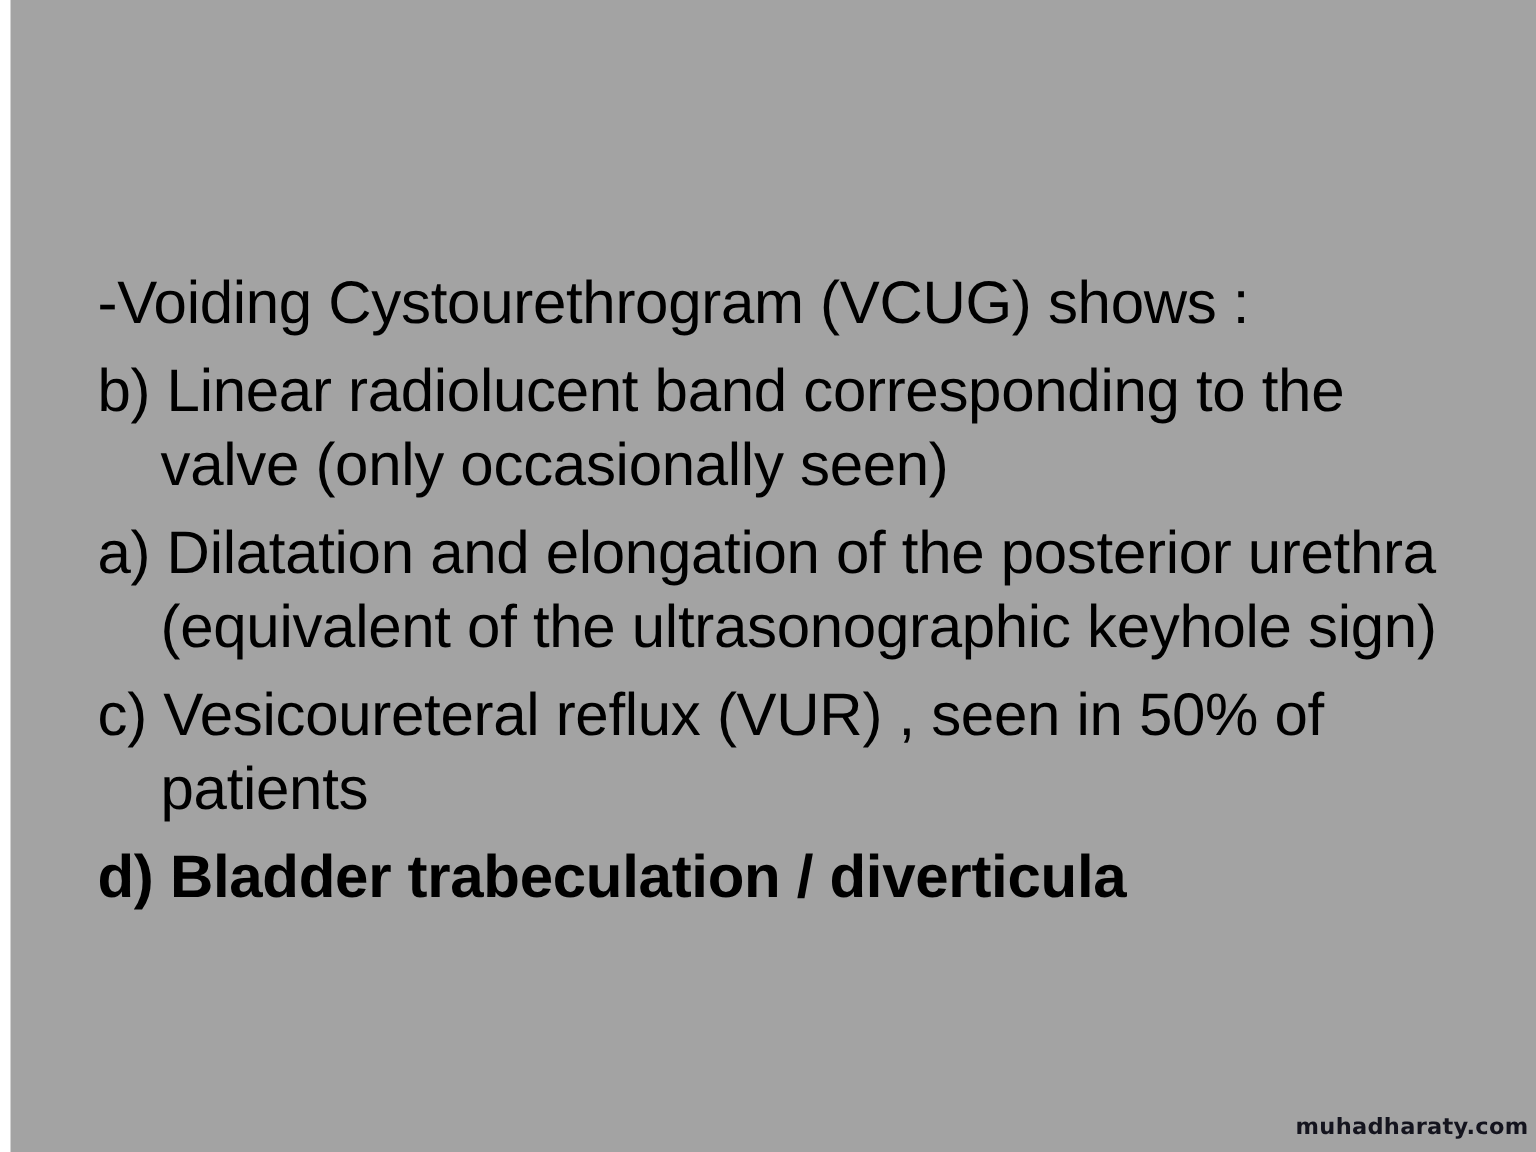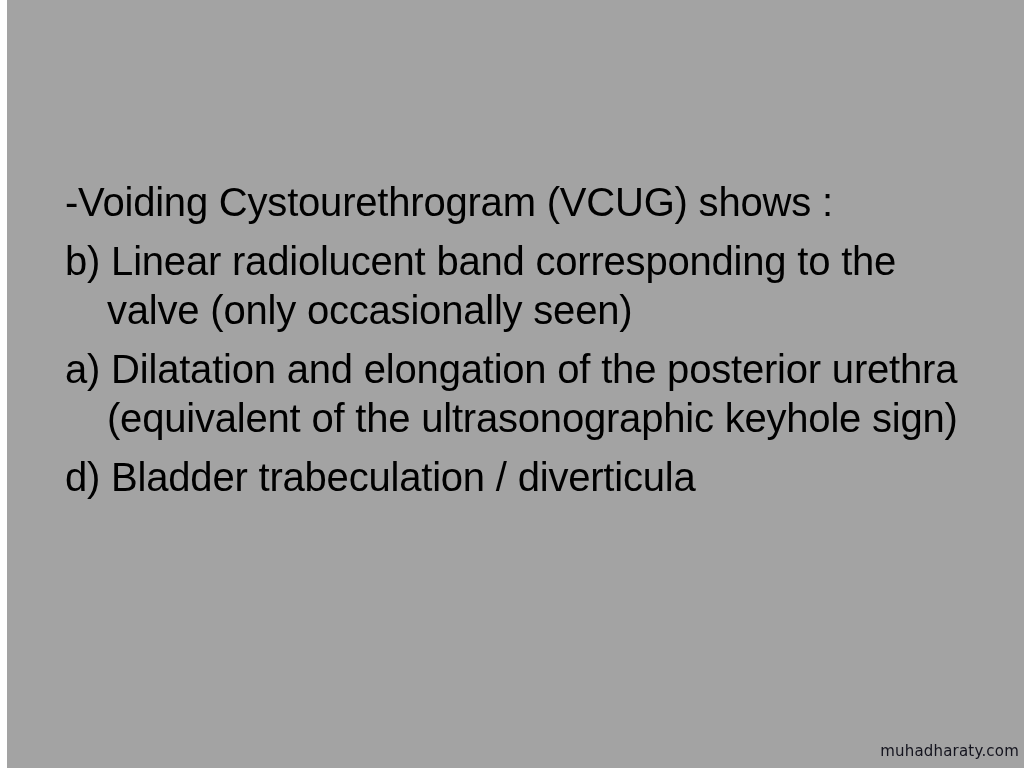--- a/index.html
+++ b/index.html
@@ -50,47 +50,49 @@
 
   
   .list-para {
     margin: 0 0 10px 0;
     padding-left: 42px;
     text-indent: -42px;
   }
 
   .list-para.last {
     margin-bottom: 1px;
+    font-weight: bold;
   }
 
   .watermark {
     position: absolute;
     right: 12px;
     bottom: 8px;
     font-family: "DejaVu Sans", sans-serif;
     font-size: 15px;
-    font-weight: normal;
+    font-weight: bold;
     letter-spacing: 0.2px;
     color: #14141e;
     white-space: nowrap;
   }
 </style>
 </head>
 <body>
 
 <div class="slide">
 
   <div class="content-block">
 
     <div class="text-line line-heading">-Voiding Cystourethrogram (VCUG) shows :</div>
 
     <div class="text-line list-para">b) Linear radiolucent band corresponding to the valve (only occasionally seen)</div>
 
     <div class="text-line list-para">a) Dilatation and elongation of the posterior urethra (equivalent of the ultrasonographic keyhole sign)</div>
 
+    <div class="text-line list-para">c) Vesicoureteral reflux (VUR) , seen in 50% of patients</div>
 
     <div class="text-line list-para last">d) Bladder trabeculation / diverticula</div>
 
   </div>
 
   <div class="watermark">muhadharaty.com</div>
 
 </div>
 
 </body></html>

